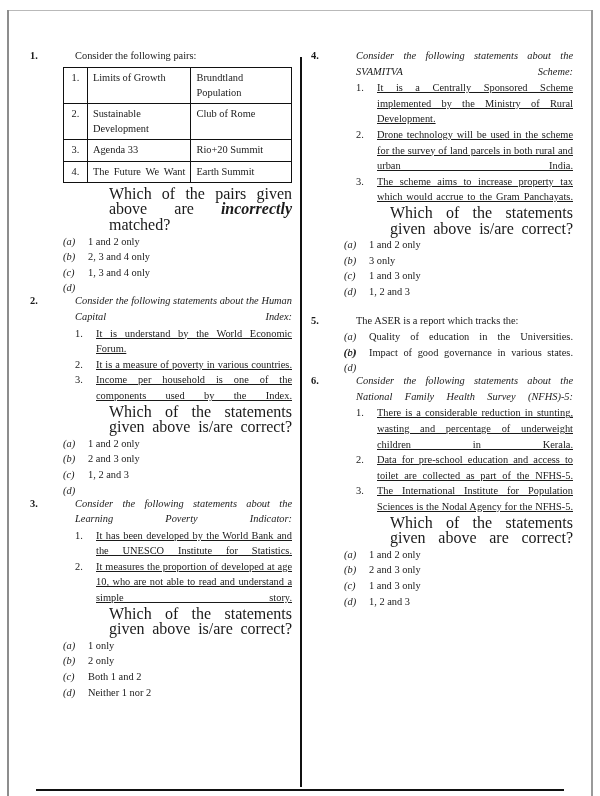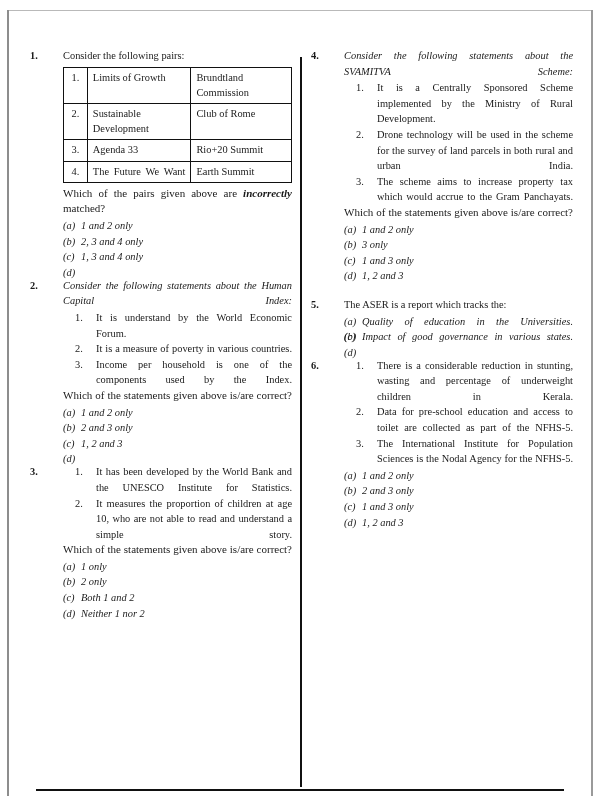--- a/index.html
+++ b/index.html
@@ -69,20 +69,21 @@
   }
   .q-body {
     margin-left: 33px;
   }
   .q-stem {
     font-size: 10.4px;
     line-height: 15.6px;
     text-align: justify;
     text-align-last: left;
     hyphens: none;
+    margin-left: 12px;
   }
   .q-stem.justify-all { text-align-last: justify; font-style: italic; }
 
   
   .stmts {
     margin-top: 1px;
     margin-left: 12px;
   }
   .stmt {
     position: relative;
@@ -92,50 +93,51 @@
   }
   .stmt-num {
     position: absolute;
     left: 0; top: 0;
     width: 14px;
   }
   .stmt-text {
     margin-left: 21px;
     text-align: justify;
     text-align-last: left;
+    text-decoration: underline;
   }
   .stmt-text.justify-all { text-align-last: justify; }
 
   .q-ask {
-    font-size: 11px;
+    font-size: 16px;
     line-height: 15.6px;
     text-align: justify;
     text-align-last: left;
     margin-top: 0px;
+    margin-left: 46px;
   }
   .q-ask.justify-all { text-align-last: justify; }
 
   
   .opts { margin-top: 1px; }
   .opt {
     position: relative;
     font-size: 10.4px;
     line-height: 15.6px;
   }
   .opt-letter {
     position: absolute;
     left: 0; top: 0;
     width: 20px;
     font-style: italic;
   }
   .opt-text {
-    margin-left: 18px;
+    margin-left: 25px;
     text-align: justify;
     text-align-last: left;
-    font-style: italic;
   }
   .opt-text.justify-all { text-align-last: justify; }
 
   
   .q-table {
     border-collapse: collapse;
     width: 229px;
     margin: 3px 0 3px 0px;
     font-size: 10.4px;
     line-height: 15.2px;
@@ -166,21 +168,21 @@
     <div class="col col-left" id="col-left">
         <div class="q">
           <div class="q-num">1.</div>
           <div class="q-body">
             <div class="q-stem">Consider the following pairs:</div>
             <table class="q-table">
               <tbody>
                 <tr>
                   <td class="c-num">1.</td>
                   <td class="c-a">Limits of Growth</td>
-                  <td class="c-b">Brundtland Commission</td>
+                  <td class="c-b">Brundtland Population</td>
                 </tr>
                 <tr>
                   <td class="c-num">2.</td>
                   <td class="c-a jall">Sustainable Development</td>
                   <td class="c-b">Club of Rome</td>
                 </tr>
                 <tr>
                   <td class="c-num">3.</td>
                   <td class="c-a">Agenda 33</td>
                   <td class="c-b">Rio+20 Summit</td>
@@ -246,28 +248,29 @@
               </div>
               <div class="opt">
                 <span class="opt-letter">(d)</span>
               </div>
             </div>
           </div>
         </div>
         <div class="q">
           <div class="q-num">3.</div>
           <div class="q-body">
+            <div class="q-stem justify-all">Consider the following statements about the Learning Poverty Indicator:</div>
             <div class="stmts">
               <div class="stmt">
                 <span class="stmt-num">1.</span>
                 <div class="stmt-text justify-all">It has been developed by the World Bank and the UNESCO Institute for Statistics.</div>
               </div>
               <div class="stmt">
                 <span class="stmt-num">2.</span>
-                <div class="stmt-text justify-all">It measures the proportion of children at age 10, who are not able to read and understand a simple story.</div>
+                <div class="stmt-text justify-all">It measures the proportion of developed at age 10, who are not able to read and understand a simple story.</div>
               </div>
             </div>
             <div class="q-ask justify-all">Which of the statements given above is/are correct?</div>
             <div class="opts">
               <div class="opt">
                 <span class="opt-letter">(a)</span>
                 <div class="opt-text">1 only</div>
               </div>
               <div class="opt">
                 <span class="opt-letter">(b)</span>
@@ -343,34 +346,36 @@
               </div>
               <div class="opt">
                 <span class="opt-letter">(d)</span>
               </div>
             </div>
           </div>
         </div>
         <div class="q">
           <div class="q-num">6.</div>
           <div class="q-body">
+            <div class="q-stem justify-all">Consider the following statements about the National Family Health Survey (NFHS)-5:</div>
             <div class="stmts">
               <div class="stmt">
                 <span class="stmt-num">1.</span>
                 <div class="stmt-text justify-all">There is a considerable reduction in stunting, wasting and percentage of underweight children in Kerala.</div>
               </div>
               <div class="stmt">
                 <span class="stmt-num">2.</span>
                 <div class="stmt-text justify-all">Data for pre-school education and access to toilet are collected as part of the NFHS-5.</div>
               </div>
               <div class="stmt">
                 <span class="stmt-num">3.</span>
                 <div class="stmt-text justify-all">The International Institute for Population Sciences is the Nodal Agency for the NFHS-5.</div>
               </div>
             </div>
+            <div class="q-ask justify-all">Which of the statements given above are correct?</div>
             <div class="opts">
               <div class="opt">
                 <span class="opt-letter">(a)</span>
                 <div class="opt-text">1 and 2 only</div>
               </div>
               <div class="opt">
                 <span class="opt-letter">(b)</span>
                 <div class="opt-text">2 and 3 only</div>
               </div>
               <div class="opt">

